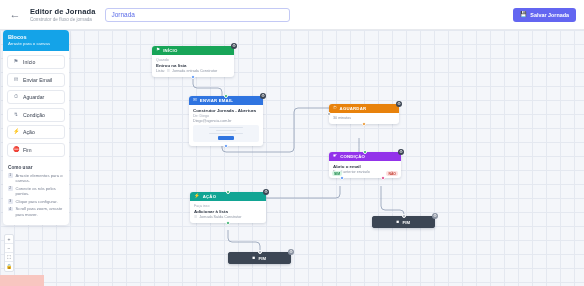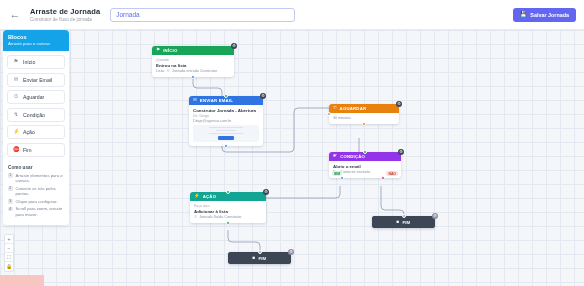--- a/index.html
+++ b/index.html
@@ -226,21 +226,21 @@
 
   
   .edges { position: absolute; top: 0; left: 0; width: 584px; height: 256px; z-index: 5; pointer-events: none; }
 </style>
 </head>
 <body>
 
 <div class="header">
   <div class="back-btn">←</div>
   <div class="title-wrap">
-    <div class="title-main">Arraste de Jornada</div>
+    <div class="title-main">Editor de Jornada</div>
     <div class="title-sub">Construtor de fluxo de jornada</div>
   </div>
   <input class="name-input" value="Jornada" placeholder="Nome da jornada" style="">
   <button class="save-btn">
     <span class="save-icon">💾</span>
     <span>Salvar Jornada</span>
   </button>
 </div>
 
 <div class="canvas">

